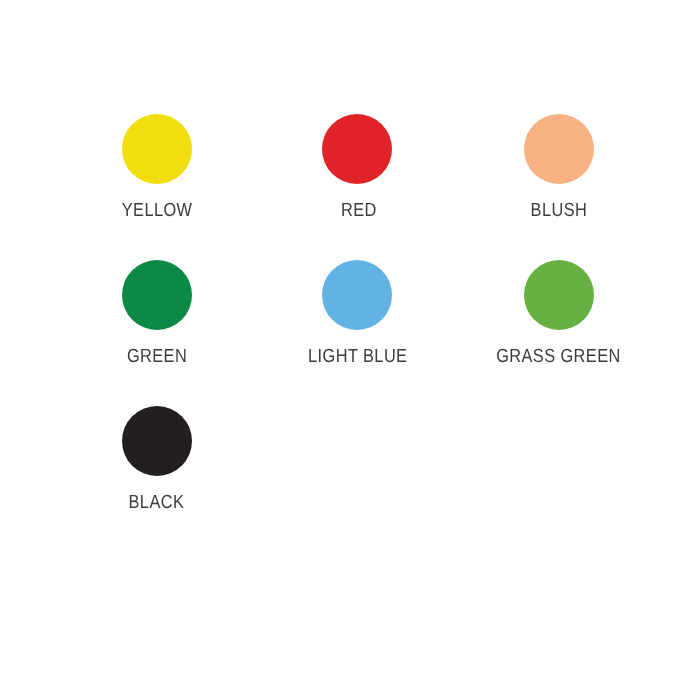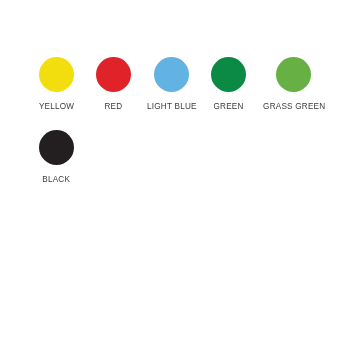--- a/index.html
+++ b/index.html
@@ -17,21 +17,21 @@
   #palette-chart {
     position: relative;
     width: 350px;
     height: 350px;
     box-sizing: border-box;
     padding-top: 57px;
   }
 
   .swatch-grid {
     display: grid;
-    grid-template-columns: repeat(5, 1fr);
+    grid-template-columns: repeat(3, 1fr);
     grid-template-rows: repeat(3, 73px);
     width: 310px;
     margin: 0 auto;
     padding-left: 8px;
     box-sizing: border-box;
   }
 
   .swatch-cell {
     display: flex;
     flex-direction: column;
@@ -64,26 +64,30 @@
   <div class="swatch-grid">
       <div class="swatch-cell">
         <div class="swatch-dot" style="background: rgb(242, 222, 14);"></div>
         <div class="swatch-label">YELLOW</div>
       </div>
       <div class="swatch-cell">
         <div class="swatch-dot" style="background: rgb(224, 34, 41);"></div>
         <div class="swatch-label">RED</div>
       </div>
       <div class="swatch-cell">
-        <div class="swatch-dot" style="background: rgb(98, 178, 228);"></div>
-        <div class="swatch-label">LIGHT BLUE</div>
+        <div class="swatch-dot" style="background: rgb(248, 177, 131);"></div>
+        <div class="swatch-label">BLUSH</div>
       </div>
       <div class="swatch-cell">
         <div class="swatch-dot" style="background: rgb(10, 138, 69);"></div>
         <div class="swatch-label">GREEN</div>
+      </div>
+      <div class="swatch-cell">
+        <div class="swatch-dot" style="background: rgb(98, 178, 228);"></div>
+        <div class="swatch-label">LIGHT BLUE</div>
       </div>
       <div class="swatch-cell">
         <div class="swatch-dot" style="background: rgb(103, 176, 68);"></div>
         <div class="swatch-label">GRASS GREEN</div>
       </div>
       <div class="swatch-cell">
         <div class="swatch-dot" style="background: rgb(35, 31, 32);"></div>
         <div class="swatch-label">BLACK</div>
       </div>
     </div>

